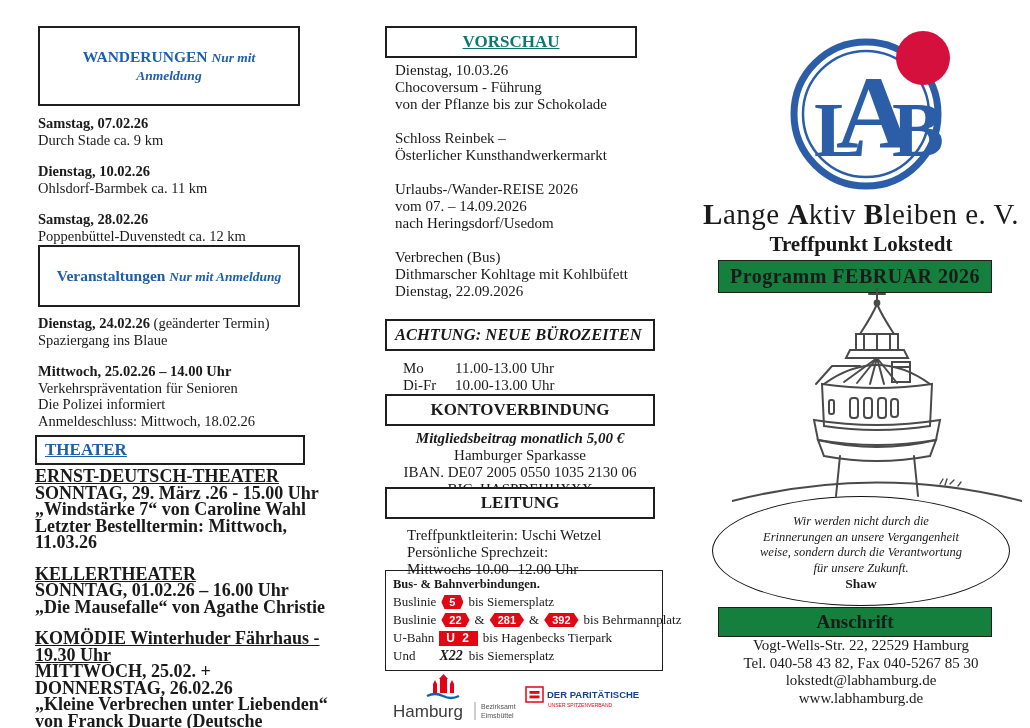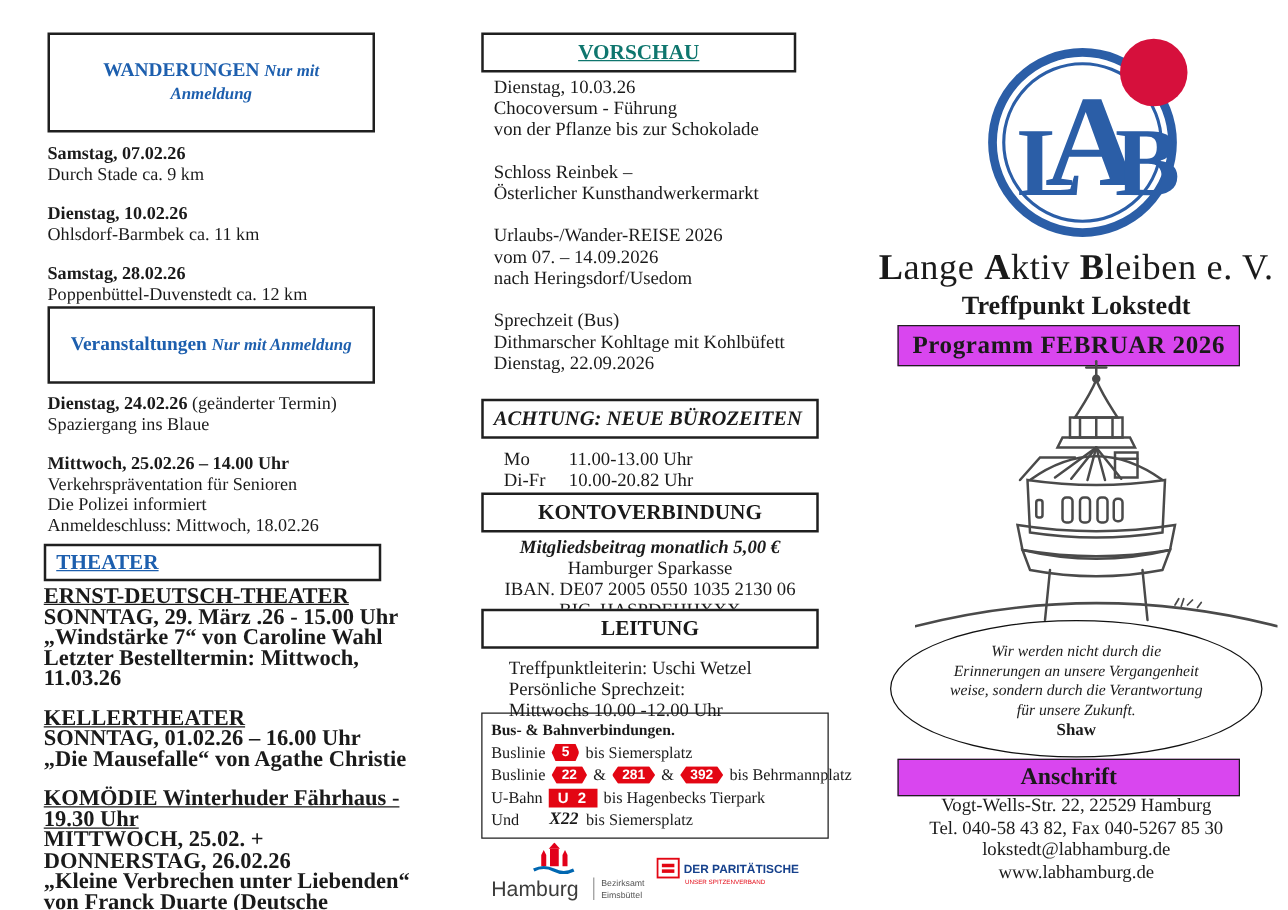--- a/index.html
+++ b/index.html
@@ -2,21 +2,21 @@
 <html><head>
 <meta charset="utf-8">
 <style>
   * { margin:0; padding:0; box-sizing:border-box; }
   html,body { background:#ffffff; }
   body { font-family:"Liberation Serif","DejaVu Serif",serif; color:#1a1a1a; }
   #page { position:relative; width:1030px; height:728px; background:#ffffff; overflow:hidden; }
 
   .abs { position:absolute; }
   .bx { border:2px solid #1f1f1f; background:#fff; }
-  .thin-bx { border:1.5px solid #1f1f1f; background:#d946ef; }
+  .thin-bx { border:1.5px solid #1f1f1f; background:#15803d; }
   .blue { color:#1d5fae; }
   .red { color:#0f766e;text-decoration:underline; }
   .b { font-weight:bold; }
   .i { font-style:italic; }
   .u { text-decoration:underline; }
   .ctr { text-align:center; }
 
   
   #col-left { left:38px; top:26px; width:305px; height:680px; }
   .sec-hdr { width:262px; padding:20px 10px; font-size:15.5px; }
@@ -142,38 +142,38 @@
       <div class="vors-item">
         <div>Schloss Reinbek –</div>
         <div>Österlicher Kunsthandwerkermarkt</div>
       </div>
       <div class="vors-item">
         <div>Urlaubs-/Wander-REISE 2026</div>
         <div>vom 07. – 14.09.2026</div>
         <div>nach Heringsdorf/Usedom</div>
       </div>
       <div class="vors-item">
-        <div>Sprechzeit (Bus)</div>
+        <div>Verbrechen (Bus)</div>
         <div>Dithmarscher Kohltage mit Kohlbüfett</div>
         <div>Dienstag, 22.09.2026</div>
       </div>
     </div>
 
     <div class="abs" style="top:293px; left:0;">
       <div class="bx mid-box" style="width:270px;">
         <span class="b i" style="font-size:16.5px;">ACHTUNG: NEUE BÜROZEITEN</span>
       </div>
       <div style="margin-top:9px;">
         <div class="times-row">
           <span class="d">Mo</span>
           <span>11.00-13.00 Uhr</span>
         </div>
         <div class="times-row">
           <span class="d">Di-Fr</span>
-          <span>10.00-20.82 Uhr</span>
+          <span>10.00-13.00 Uhr</span>
         </div>
         <div class="times-row">
           <span class="d">Di-Do</span>
           <span>14.00-17.00 Uhr</span>
         </div>
       </div>
     </div>
 
     <div class="abs" style="top:368px; left:0; width:270px;">
       <div class="bx mid-box ctr" style="width:270px;">

